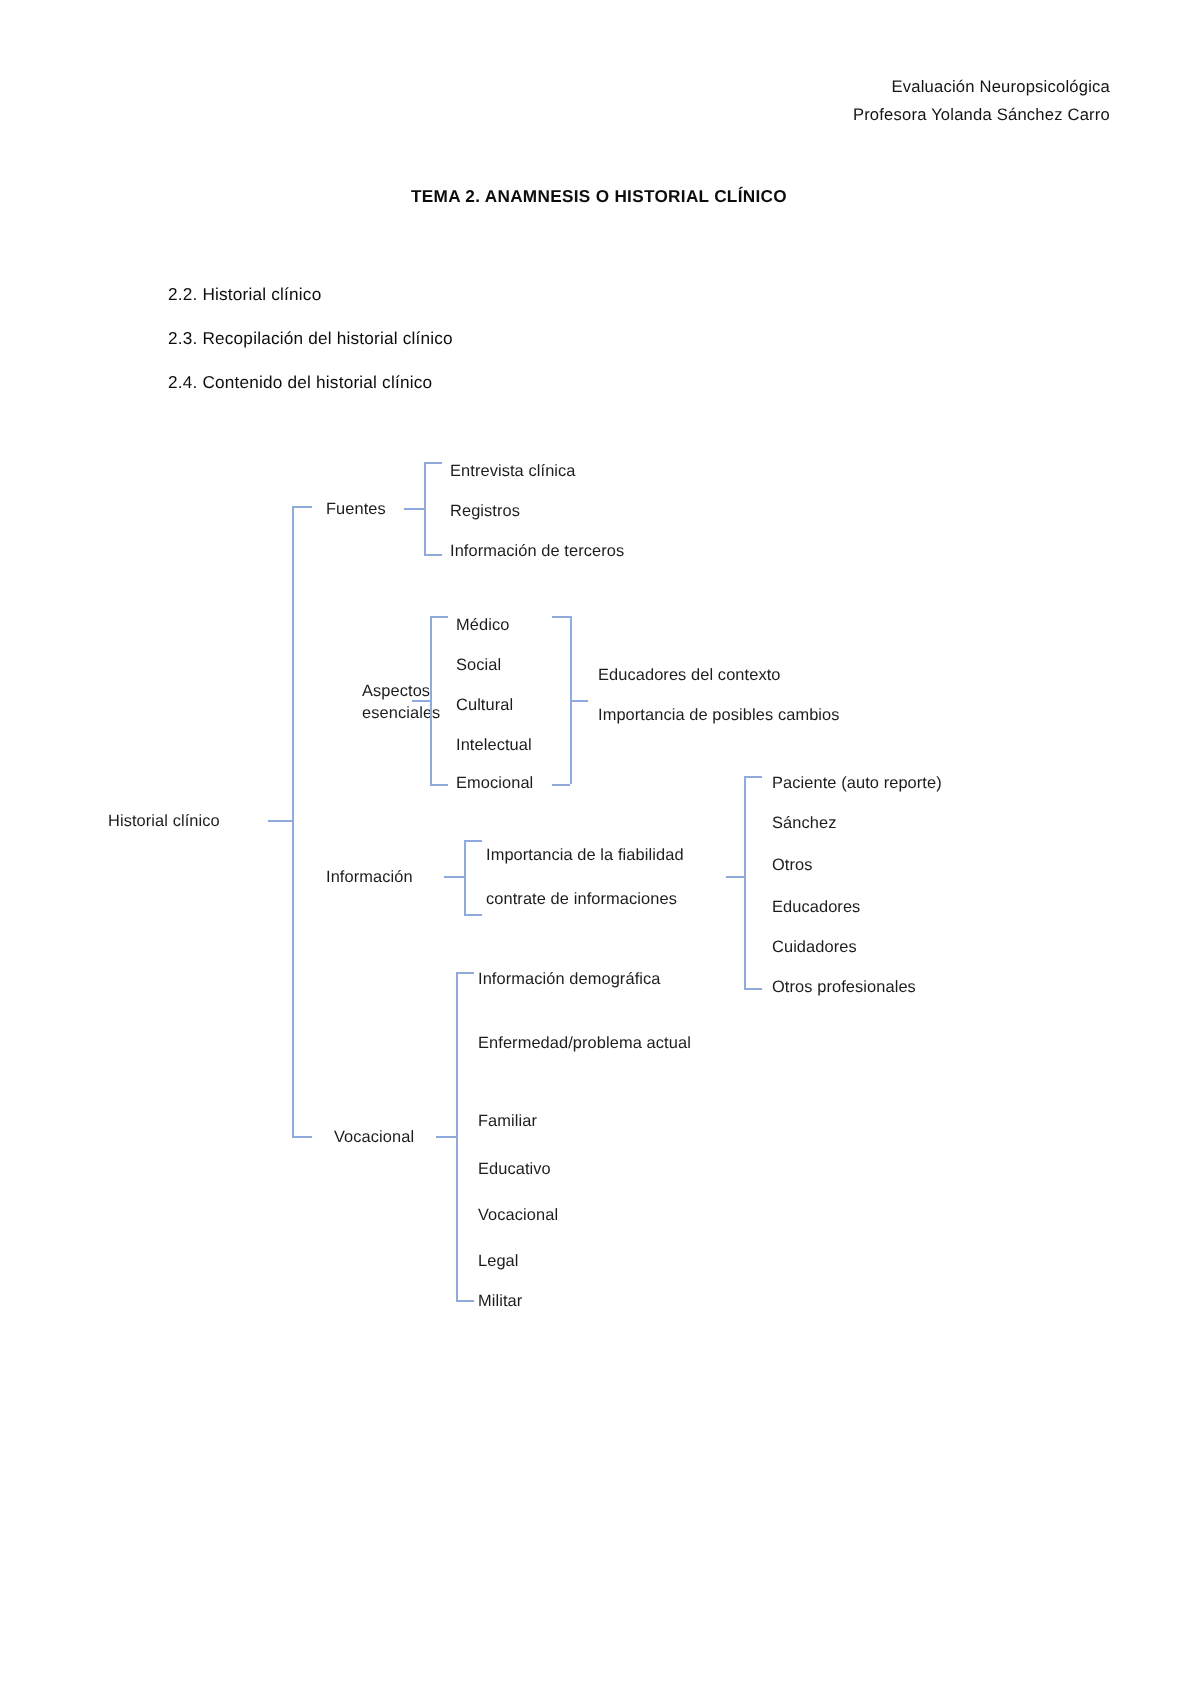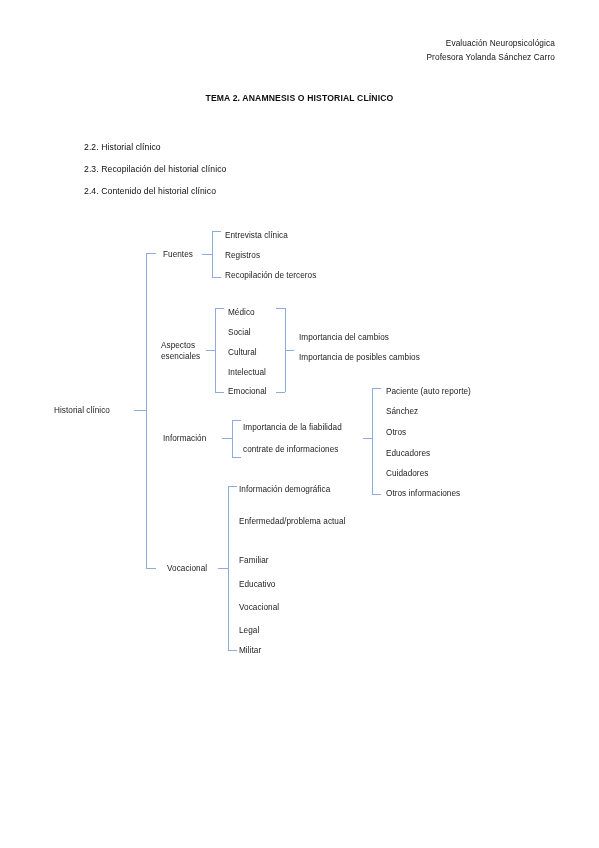--- a/index.html
+++ b/index.html
@@ -65,21 +65,21 @@
     height: 848px;
   }
   .node {
     position: absolute;
     font-size: 8.2px;
     line-height: 11px;
     letter-spacing: .05px;
     color: #1c1c1c;
     white-space: nowrap;
   }
-  .node.two-line { line-height: 11.5px; white-space: normal; }
+  .node.two-line { line-height: 11.5px; white-space: normal; margin-left: 20px; }
 
   
   .br-v {            
     position: absolute;
     width: 1px;
     background: #8faadc;
   }
   .br-h {            
     position: absolute;
     height: 1px;
@@ -110,42 +110,42 @@
     <div class="br-h" style="left:146px; top:568px; width:10px"></div>
 
     <div class="node" style="left:163px; top:249px">Fuentes</div>
     <div class="br-h" style="left:202px; top:254px; width:10px"></div>
     <div class="br-v" style="left:212px; top:231px; height:47px"></div>
     <div class="br-h" style="left:212px; top:231px; width:9px"></div>
     <div class="br-h" style="left:212px; top:277px; width:9px"></div>
 
     <div class="node" style="left:225px; top:230px">Entrevista clínica</div>
     <div class="node" style="left:225px; top:250px">Registros</div>
-    <div class="node" style="left:225px; top:270px">Recopilación de terceros</div>
+    <div class="node" style="left:225px; top:270px">Información de terceros</div>
 
     <div class="node two-line" style="left:161px; top:340px; width:52px">Aspectos</div>
     <div class="node two-line" style="left:161px; top:351px; width:58px">esenciales</div>
     <div class="br-h" style="left:206px; top:350px; width:9px"></div>
 
     <div class="br-v" style="left:215px; top:308px; height:84px"></div>
     <div class="br-h" style="left:215px; top:308px; width:9px"></div>
     <div class="br-h" style="left:215px; top:392px; width:9px"></div>
 
     <div class="node" style="left:228px; top:307px">Médico</div>
     <div class="node" style="left:228px; top:327px">Social</div>
     <div class="node" style="left:228px; top:347px">Cultural</div>
     <div class="node" style="left:228px; top:367px">Intelectual</div>
     <div class="node" style="left:228px; top:386px">Emocional</div>
 
     <div class="br-v" style="left:285px; top:308px; height:84px"></div>
     <div class="br-h" style="left:276px; top:308px; width:9px"></div>
     <div class="br-h" style="left:276px; top:392px; width:9px"></div>
     <div class="br-h" style="left:285px; top:350px; width:9px"></div>
 
-    <div class="node" style="left:299px; top:332px">Importancia del cambios</div>
+    <div class="node" style="left:299px; top:332px">Educadores del contexto</div>
     <div class="node" style="left:299px; top:352px">Importancia de posibles cambios</div>
 
     <div class="node" style="left:163px; top:433px">Información</div>
     <div class="br-h" style="left:222px; top:438px; width:10px"></div>
     <div class="br-v" style="left:232px; top:420px; height:37px"></div>
     <div class="br-h" style="left:232px; top:420px; width:9px"></div>
     <div class="br-h" style="left:232px; top:457px; width:9px"></div>
 
     <div class="node" style="left:243px; top:422px">Importancia de la fiabilidad</div>
     <div class="node" style="left:243px; top:444px">contrate de informaciones</div>
@@ -153,21 +153,21 @@
     <div class="br-h" style="left:363px; top:438px; width:9px"></div>
     <div class="br-v" style="left:372px; top:388px; height:106px"></div>
     <div class="br-h" style="left:372px; top:388px; width:9px"></div>
     <div class="br-h" style="left:372px; top:494px; width:9px"></div>
 
     <div class="node" style="left:386px; top:386px">Paciente (auto reporte)</div>
     <div class="node" style="left:386px; top:406px">Sánchez</div>
     <div class="node" style="left:386px; top:427px">Otros</div>
     <div class="node" style="left:386px; top:448px">Educadores</div>
     <div class="node" style="left:386px; top:468px">Cuidadores</div>
-    <div class="node" style="left:386px; top:488px">Otros informaciones</div>
+    <div class="node" style="left:386px; top:488px">Otros profesionales</div>
 
     <div class="node" style="left:167px; top:563px">Vocacional</div>
     <div class="br-h" style="left:218px; top:568px; width:10px"></div>
     <div class="br-v" style="left:228px; top:486px; height:164px"></div>
     <div class="br-h" style="left:228px; top:486px; width:9px"></div>
     <div class="br-h" style="left:228px; top:650px; width:9px"></div>
 
     <div class="node" style="left:239px; top:484px">Información demográfica</div>
     <div class="node" style="left:239px; top:516px">Enfermedad/problema actual</div>
     <div class="node" style="left:239px; top:555px">Familiar</div>

